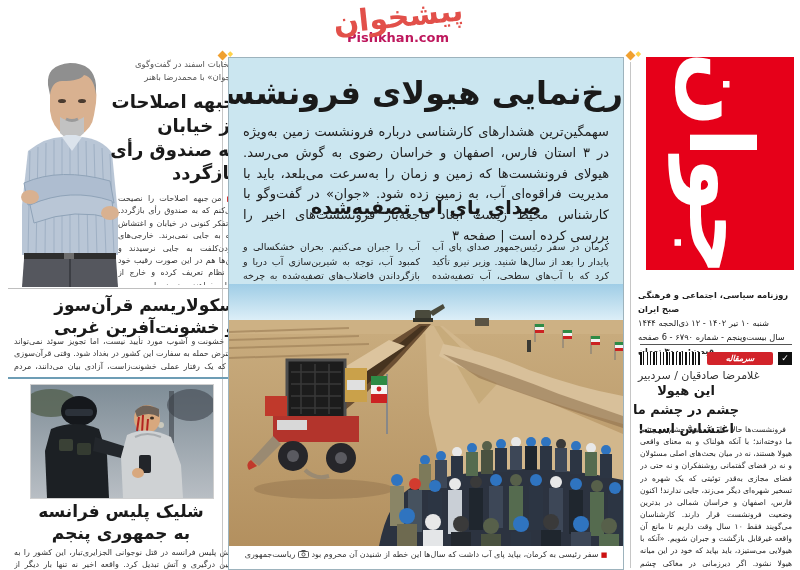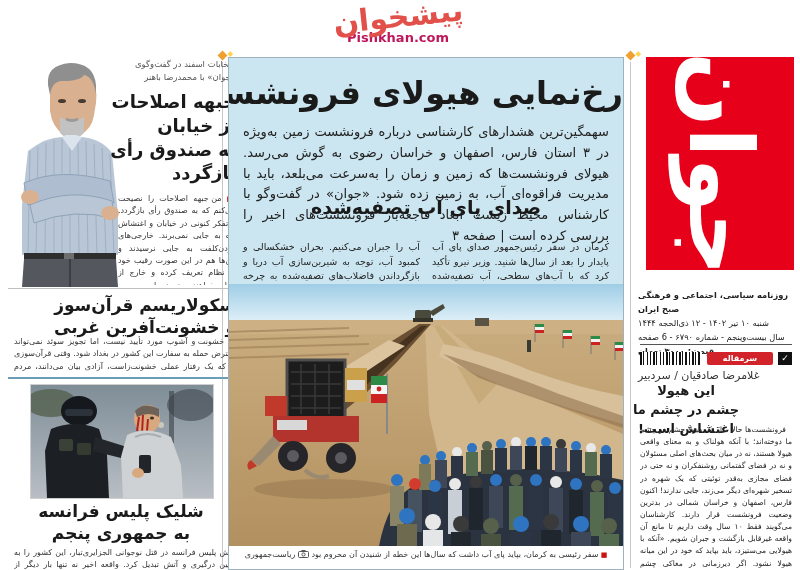--- a/index.html
+++ b/index.html
@@ -34,21 +34,21 @@
   .caption-row{left:6px;top:492px;width:382px;font-size:8px;color:#333;text-align:center;white-space:nowrap;overflow:hidden;}
   .cap-mark{color:#cc1111;font-size:7px;}
   .cam{display:inline-block;vertical-align:-1px;}
   
   .masthead{left:646px;top:57px;width:148px;height:213px;background:#e60019;overflow:hidden;}
   .masthead-word{position:absolute;left:0;top:0;width:148px;height:213px;display:flex;align-items:center;justify-content:center;}
   .masthead-word span{transform:rotate(90deg);color:#fff;font-weight:bold;font-size:88px;line-height:1;letter-spacing:-4px;}
   .info{left:638px;top:288px;width:156px;text-align:left;font-size:8.3px;color:#222;line-height:1.7;}
   .info .b1{font-weight:bold;}
   .ed-rule{left:640px;top:344px;width:152px;height:1px;background:#555;}
-  .ed-row{left:640px;top:351px;width:152px;height:14px;display:flex;align-items:center;gap:5px;}
+  .ed-row{left:640px;top:351px;width:152px;height:14px;display:flex;align-items:center;gap:5px;font-style:italic;}
   .barcode{width:62px;height:13px;background:repeating-linear-gradient(90deg,#111 0 1.5px,#fff 1.5px 3.2px,#111 3.2px 4.2px,#fff 4.2px 6.5px);}
   .ed-label{flex:1;background:#d2232a;color:#fff;font-size:8px;font-weight:bold;text-align:center;border-radius:2px;padding:2px 0;}
   .ed-check{width:14px;height:13px;background:#111;color:#fff;font-size:9px;line-height:13px;text-align:center;}
   .ed-author{left:638px;top:369px;width:156px;text-align:left;font-size:11px;color:#333;}
   .ed-title{left:608px;top:382px;width:156px;text-align:center;font-weight:bold;font-size:13px;line-height:1.45;}
   .ed-body{left:640px;top:424px;width:152px;height:146px;overflow:hidden;font-size:7.6px;color:#222;text-align:justify;line-height:1.6;}
   .ed-body p{margin:0 0 4px 0;text-indent:6px;}
 </style>
 </head>
 <body>

